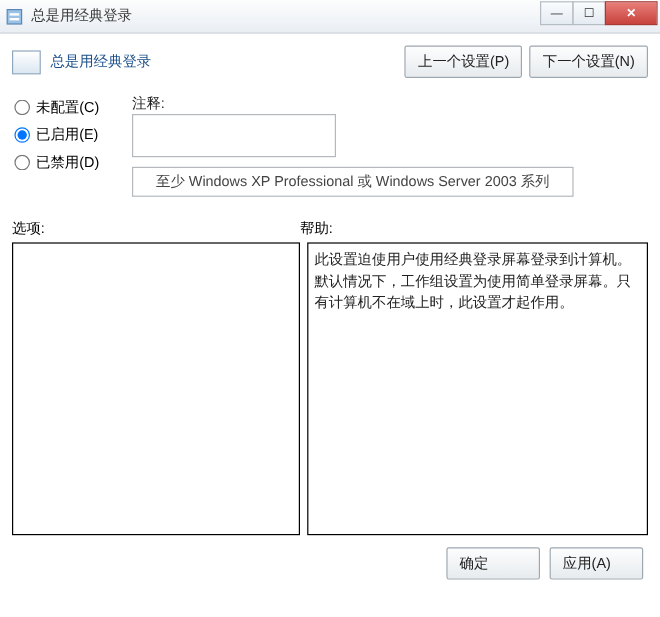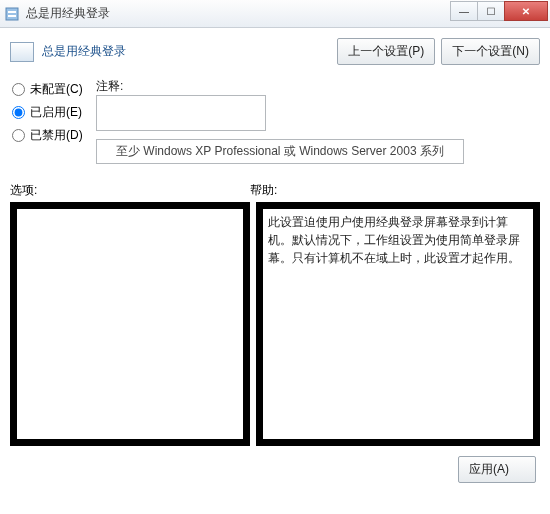--- a/index.html
+++ b/index.html
@@ -82,21 +82,21 @@
     padding: 4px 10px;
     font-size: 12px;
     border-radius: 2px;
     color: #222;
     min-width: 78px;
     text-align: left;
     white-space: nowrap;
   }
   .layout {
     display: flex;
-    gap: 0;
+    gap: 14px;
   }
   .leftcol {
     width: 86px;
   }
   .radio-opt {
     display: flex;
     align-items: center;
     margin: 6px 0;
     font-size: 12px;
   }
@@ -138,21 +138,21 @@
     margin-top: 10px;
     margin-bottom: 3px;
   }
   .lists-labels .c1 { flex: 0 0 240px; }
   .lists-labels .c2 { flex: 1; }
   .lists {
     display: flex;
     gap: 6px;
   }
   .listbox {
-    border: 7px solid #000000;
+    border: 1px solid #000000;
     background: #fff;
     height: 244px;
     padding: 4px 5px;
     font-size: 12px;
     line-height: 1.5;
     color: #222;
     overflow-y: auto;
   }
   .listbox.options { width: 240px; }
   .listbox.help { flex: 1; position: relative; }
@@ -227,16 +227,17 @@
   </div>
 
   <div class="lists">
     <div class="listbox options"></div>
     <div class="listbox help">
       <span>此设置迫使用户使用经典登录屏幕登录到计算机。默认情况下，工作组设置为使用简单登录屏幕。只有计算机不在域上时，此设置才起作用。</span>
     </div>
   </div>
 
   <div class="footer">
+    <div class="btn">确定</div>
     <div class="btn">应用(A)</div>
   </div>
 
 </div>
 
 </body></html>

